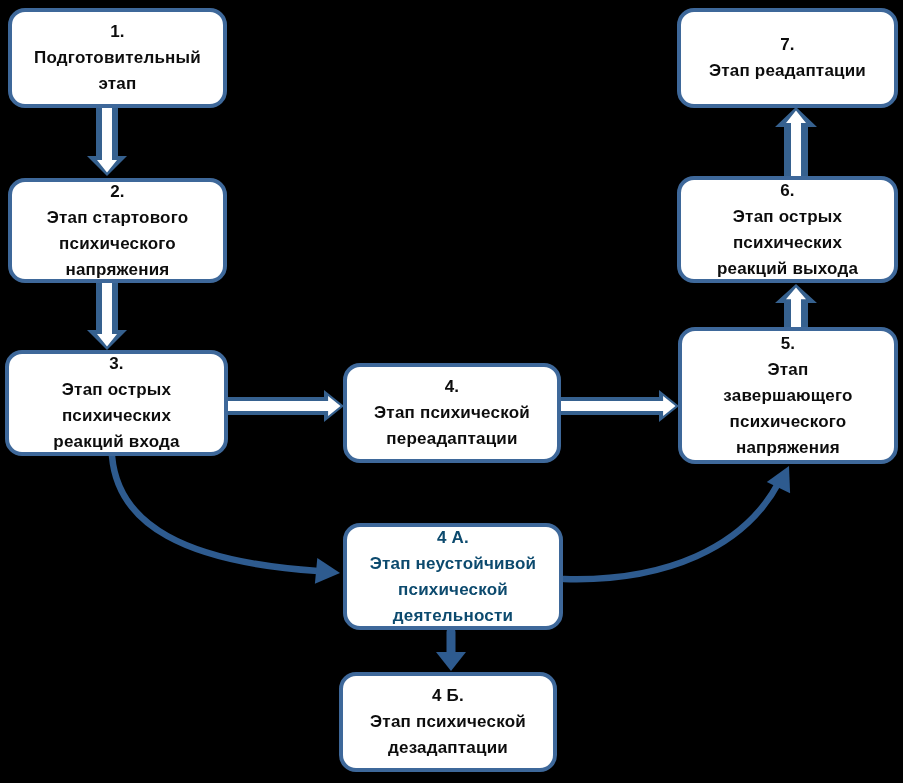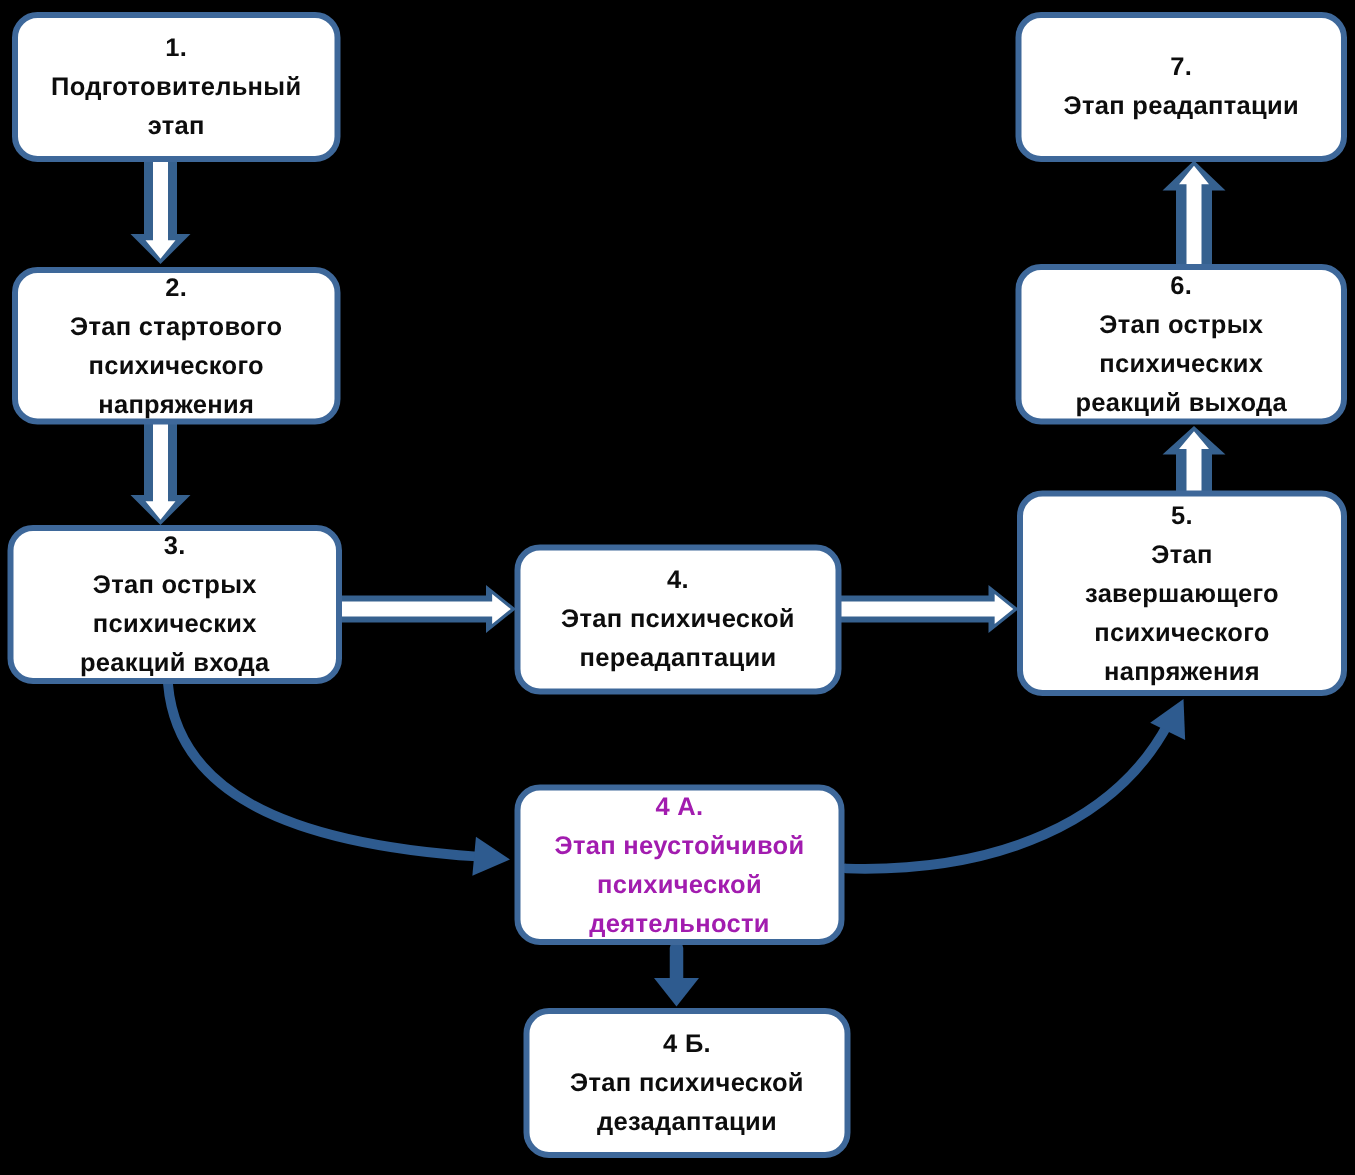--- a/index.html
+++ b/index.html
@@ -111,23 +111,23 @@
     <span class="box-text" style="color: rgb(13, 13, 13);">6.
 Этап острых
 психических
 реакций выхода</span>
   </div>
   <div class="box" style="left: 677px; top: 8px; width: 221px; height: 100px; background: rgb(255, 255, 255); border-color: rgb(62, 104, 154);">
     <span class="box-text" style="color: rgb(13, 13, 13);">7.
 Этап реадаптации</span>
   </div>
   <div class="box" style="left: 343px; top: 523px; width: 220px; height: 107px; background: rgb(255, 255, 255); border-color: rgb(62, 104, 154);">
-    <span class="box-text" style="color: #a21caf;">4 А.
+    <span class="box-text" style="color: #0c4a6e;">4 А.
 Этап неустойчивой
 психической
 деятельности</span>
   </div>
-  <div class="box" style="left: 349px; top: 672px; width: 218px; height: 100px; background: rgb(255, 255, 255); border-color: rgb(62, 104, 154);">
+  <div class="box" style="left: 339px; top: 672px; width: 218px; height: 100px; background: rgb(255, 255, 255); border-color: rgb(62, 104, 154);">
     <span class="box-text" style="color: rgb(13, 13, 13);">4 Б.
 Этап психической
 дезадаптации</span>
   </div>
 </div>
 
 </body></html>

